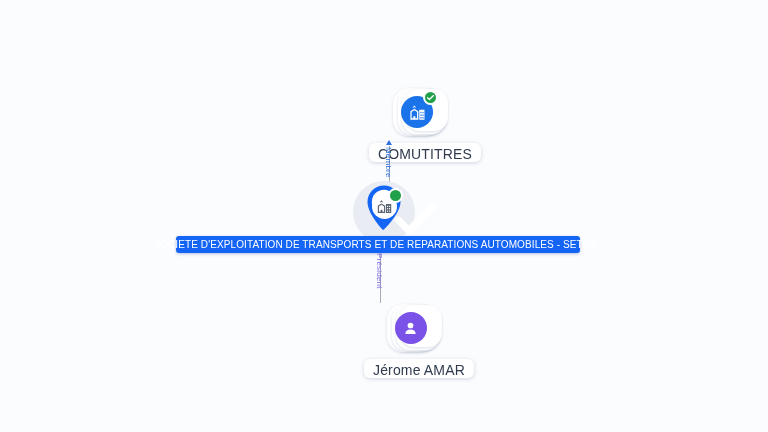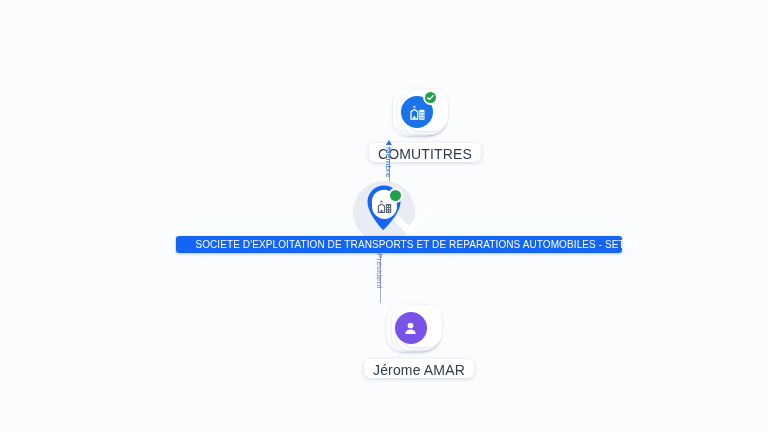--- a/index.html
+++ b/index.html
@@ -57,21 +57,20 @@
   .pin svg{position:absolute;left:0;top:0;width:50px;height:58px;}
   .pin .disc{left:13px;top:11px;width:25px;height:25px;background:#ffffff;}
   .pin .disc svg{position:static;width:17px;height:17px;}
   .pin .badge{left:29px;top:5px;}
 
   .selbar{
     position:absolute;left:176px;top:236px;width:404px;height:17px;
     background:#1565f5;border-radius:3px;
     display:flex;align-items:center;justify-content:center;
     box-shadow:0 1px 3px rgba(20,60,160,.30);
-    padding-left:42px;
   }
   .selbar span{
     font-size:10px;color:#ffffff;letter-spacing:.1px;white-space:nowrap;
     line-height:1;
   }
 
   
   .edge-line{position:absolute;width:1px;background:#a7adb8;}
   .edge-label{
     position:absolute;font-size:8px;white-space:nowrap;

